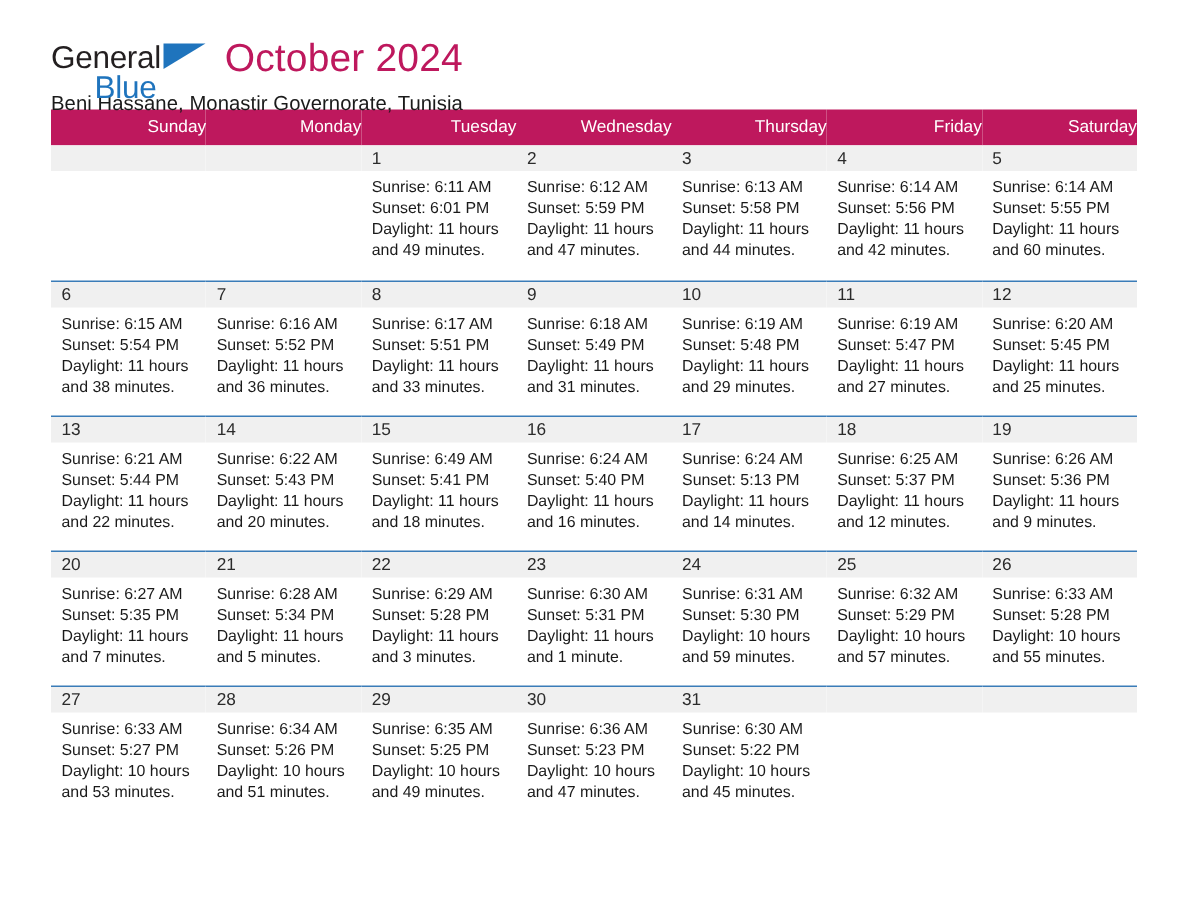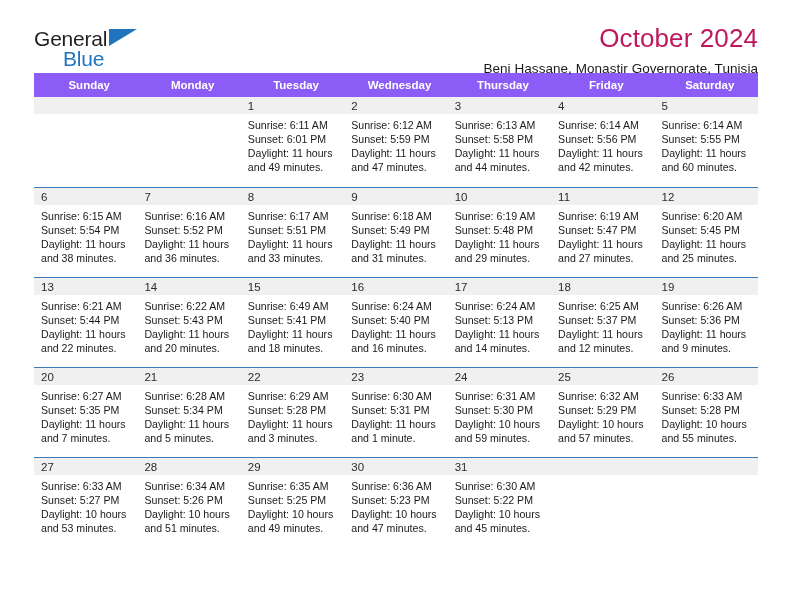--- a/index.html
+++ b/index.html
@@ -23,20 +23,21 @@
   }
 
   
   .header {
     display: flex;
     align-items: flex-start;
     justify-content: space-between;
     height: 73px;
     padding-top: 24px;
     box-sizing: border-box;
+    flex-direction: column;
   }
   .logo {
     position: relative;
     width: 112px;
     height: 46px;
     line-height: 1;
     user-select: none;
   }
   .logo-general {
     position: absolute;
@@ -83,25 +84,25 @@
     letter-spacing: 0.05px;
   }
 
   
   .calendar {
     width: 724px;
     border-collapse: collapse;
     table-layout: fixed;
   }
   .calendar th {
-    background: #8b5cf6;
+    background: #be185d;
     color: #ffffff;
     font-size: 11.5px;
-    font-weight: bold;
-    text-align: center;
+    font-weight: normal;
+    text-align: right;
     padding: 6px 0 6px 7px;
     height: 20px;
     box-sizing: border-box;
   }
   .calendar td {
     vertical-align: top;
     padding: 0;
     border-top: 1px solid #3a7cb8;
     height: 90px;
     box-sizing: border-box;

